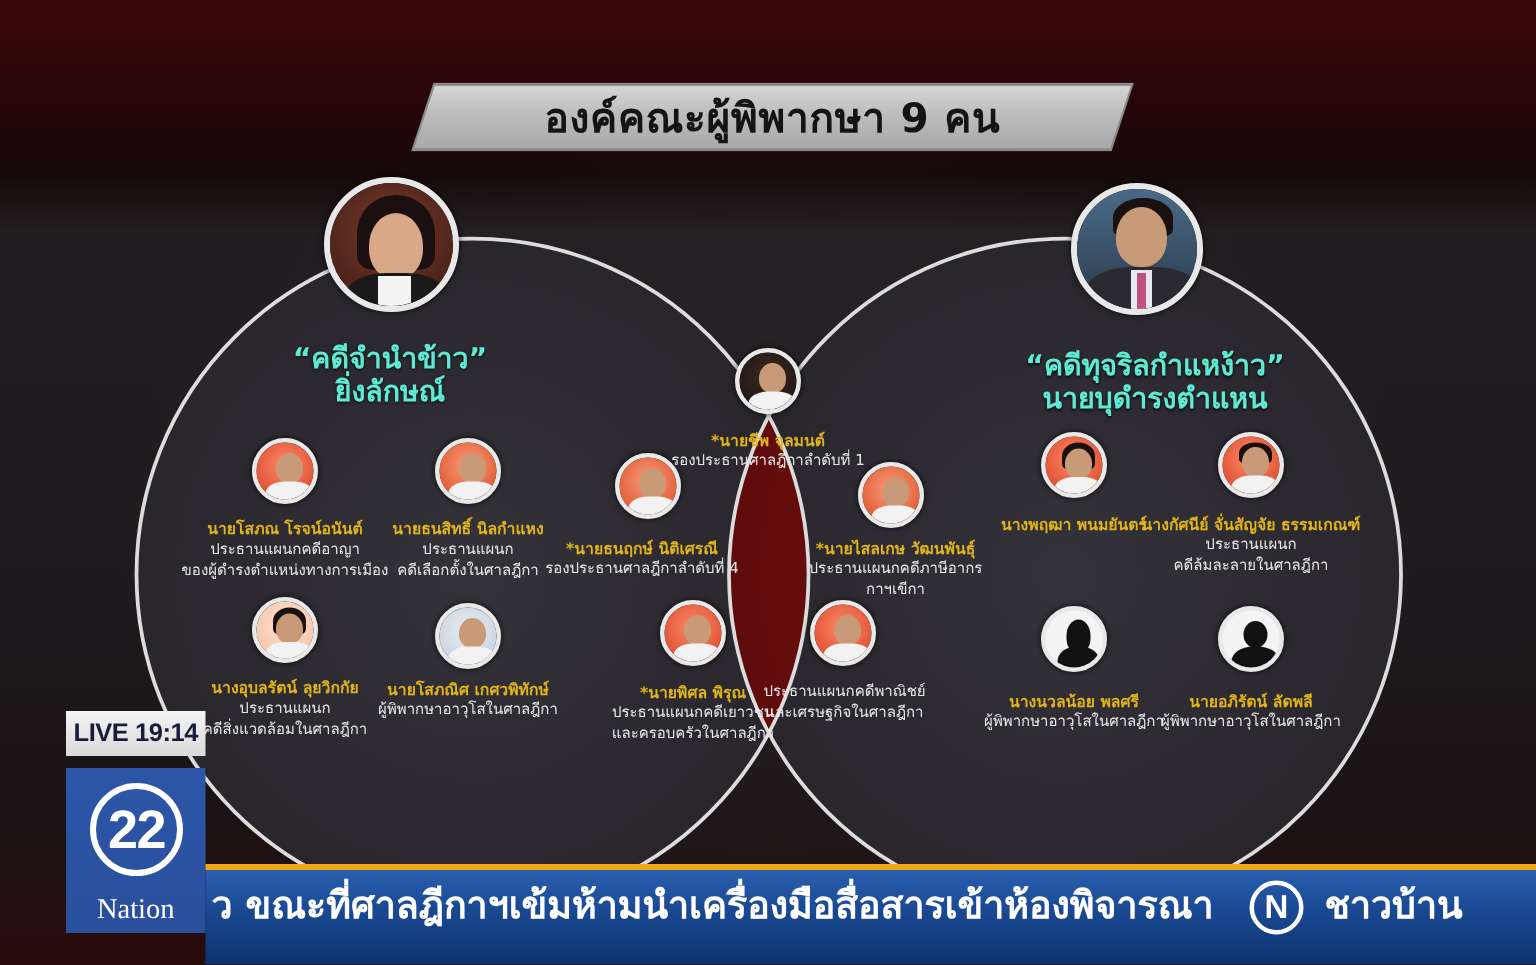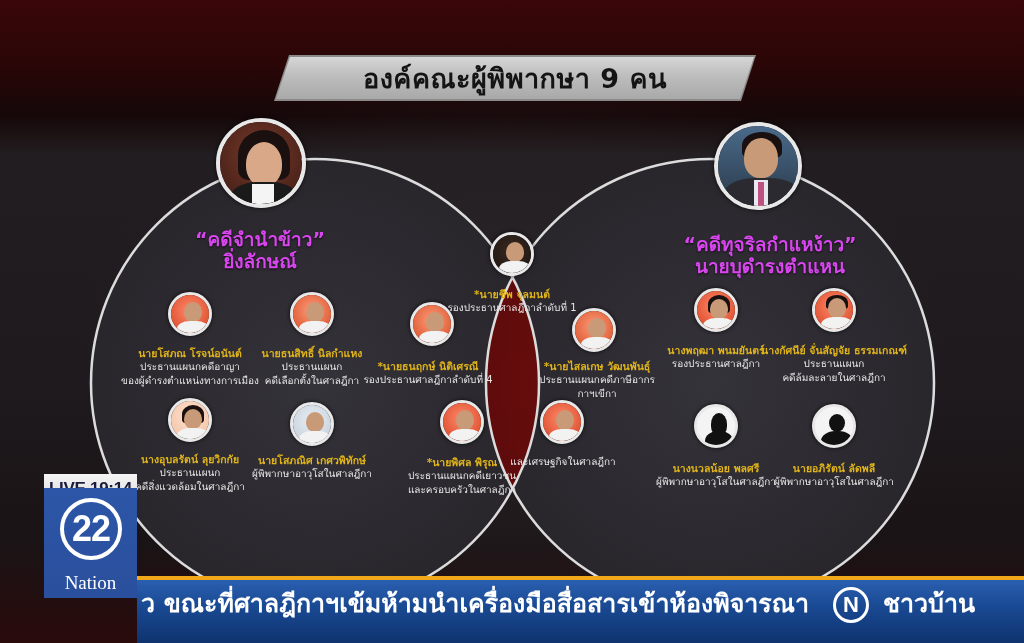--- a/index.html
+++ b/index.html
@@ -45,21 +45,21 @@
       position: absolute; border-radius: 50% 50% 45% 45%;
       background: #c89a78;
     }
     .portrait .hair { position: absolute; background: #1a1010; border-radius: 50% 50% 20% 20%; }
     .portrait .body {
       position: absolute; border-radius: 40% 40% 0 0; background: #f2f2f2;
     }
     .portrait .silhouette { position: absolute; background: #111; }
 
     .case-title {
-      position: absolute; text-align: center; color: #d946ef;
+      position: absolute; text-align: center; color: #5eead4;
       font-weight: bold; font-size: 19px; line-height: 22px;
       text-shadow: 0 1px 2px rgba(0,0,0,0.8);
     }
 
     .judge {
       position: absolute; text-align: center; width: 200px; margin-left: -100px;
     }
     .judge .name {
       color: #e0b41a; font-size: 10.5px; font-weight: bold; line-height: 14px; white-space: nowrap;
     }
@@ -67,21 +67,21 @@
       color: #e8e8e8; font-size: 10px; line-height: 14px; white-space: nowrap;
     }
 
     .live-box {
       position: absolute; left: 44px; top: 474px; width: 93px; height: 30px;
       background: linear-gradient(180deg, #f5f5f5, #d9d9d9);
       display: flex; align-items: center; justify-content: center;
     }
     .live-text { font-family: Liberation Sans, sans-serif; font-weight: bold; font-size: 17px; color: #1a1d3a; letter-spacing: -0.3px; }
     .channel-box {
-      position: absolute; left: 44px; top: 488px; width: 93px; height: 110px;
+      position: absolute; left: 44px; top: 512px; width: 93px; height: 110px;
       background: linear-gradient(180deg, #2d56a8, #2a4f9c);
     }
     .channel-ring {
       position: absolute; left: 16px; top: 10px; width: 62px; height: 62px;
       border: 4px solid #fff; border-radius: 50%;
       display: flex; align-items: center; justify-content: center;
     }
     .channel-num { font-family: "Liberation Sans", sans-serif; font-weight: bold; font-size: 36px; color: #fff; letter-spacing: -1px; }
     .channel-name {
       position: absolute; left: 0; top: 84px; width: 93px; text-align: center;
@@ -263,26 +263,26 @@
   <div class="name">*นายไสลเกษ วัฒนพันธุ์</div>
   <div class="role">ประธานแผนกคดีภาษีอากร</div>
   <div class="role">กาฯเขีกา</div>
 </div>
 <div class="judge" style="left:462px; top:455px;">
   <div class="name">*นายพิศล พิรุณ</div>
   <div class="role">ประธานแผนกคดีเยาวชน</div>
   <div class="role">และครอบครัวในศาลฎีกา</div>
 </div>
 <div class="judge" style="left:563px; top:455px;">
+  <div class="role">ประธานแผนกคดีพาณิชย์</div>
   <div class="role">และเศรษฐกิจในศาลฎีกา</div>
 </div>
 
 <div class="judge" style="left:716px; top:343px;">
   <div class="name">นางพฤฒา พนมยันตร์</div>
-  <div class="role">รองประธานศาลฎีกา</div>
 </div>
 <div class="judge" style="left:834px; top:343px;">
   <div class="name">นางกัศนีย์ จั่นสัญจัย ธรรมเกณฑ์</div>
   <div class="role">ประธานแผนก</div>
   <div class="role">คดีล้มละลายในศาลฎีกา</div>
 </div>
 <div class="judge" style="left:716px; top:461px;">
   <div class="name">นางนวลน้อย พลศรี</div>
   <div class="role">ผู้พิพากษาอาวุโสในศาลฎีกา</div>
 </div>

